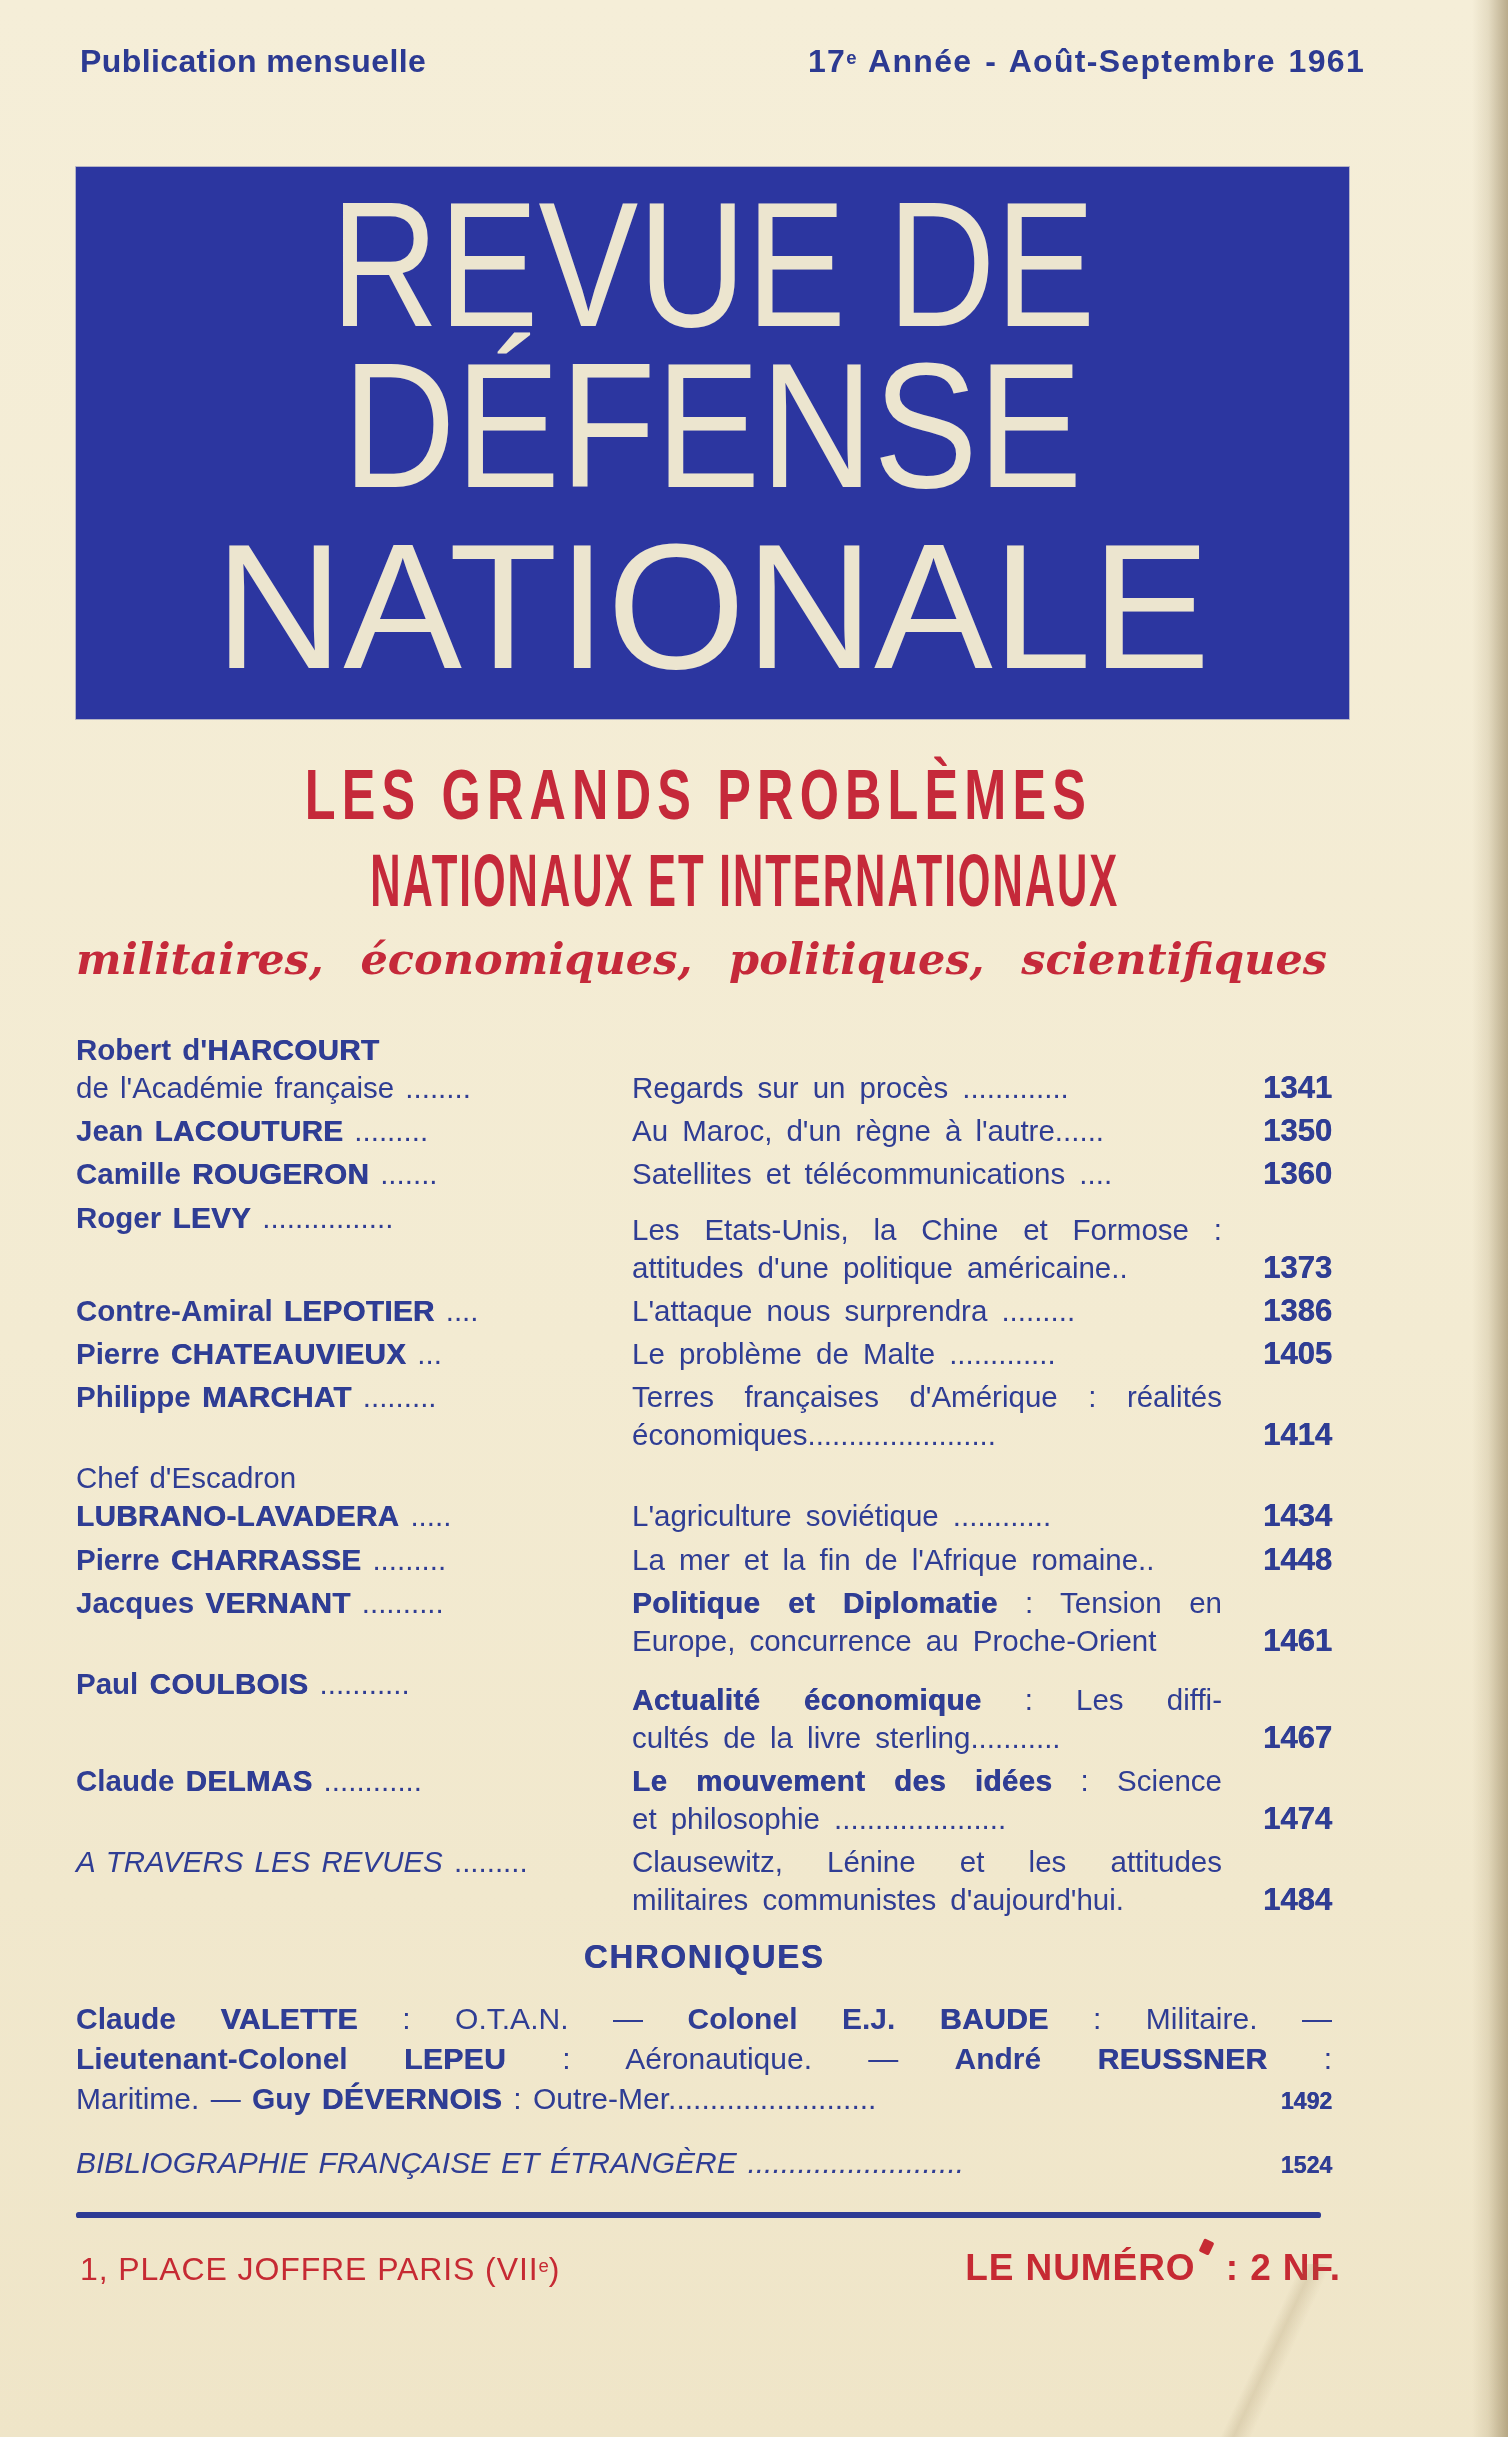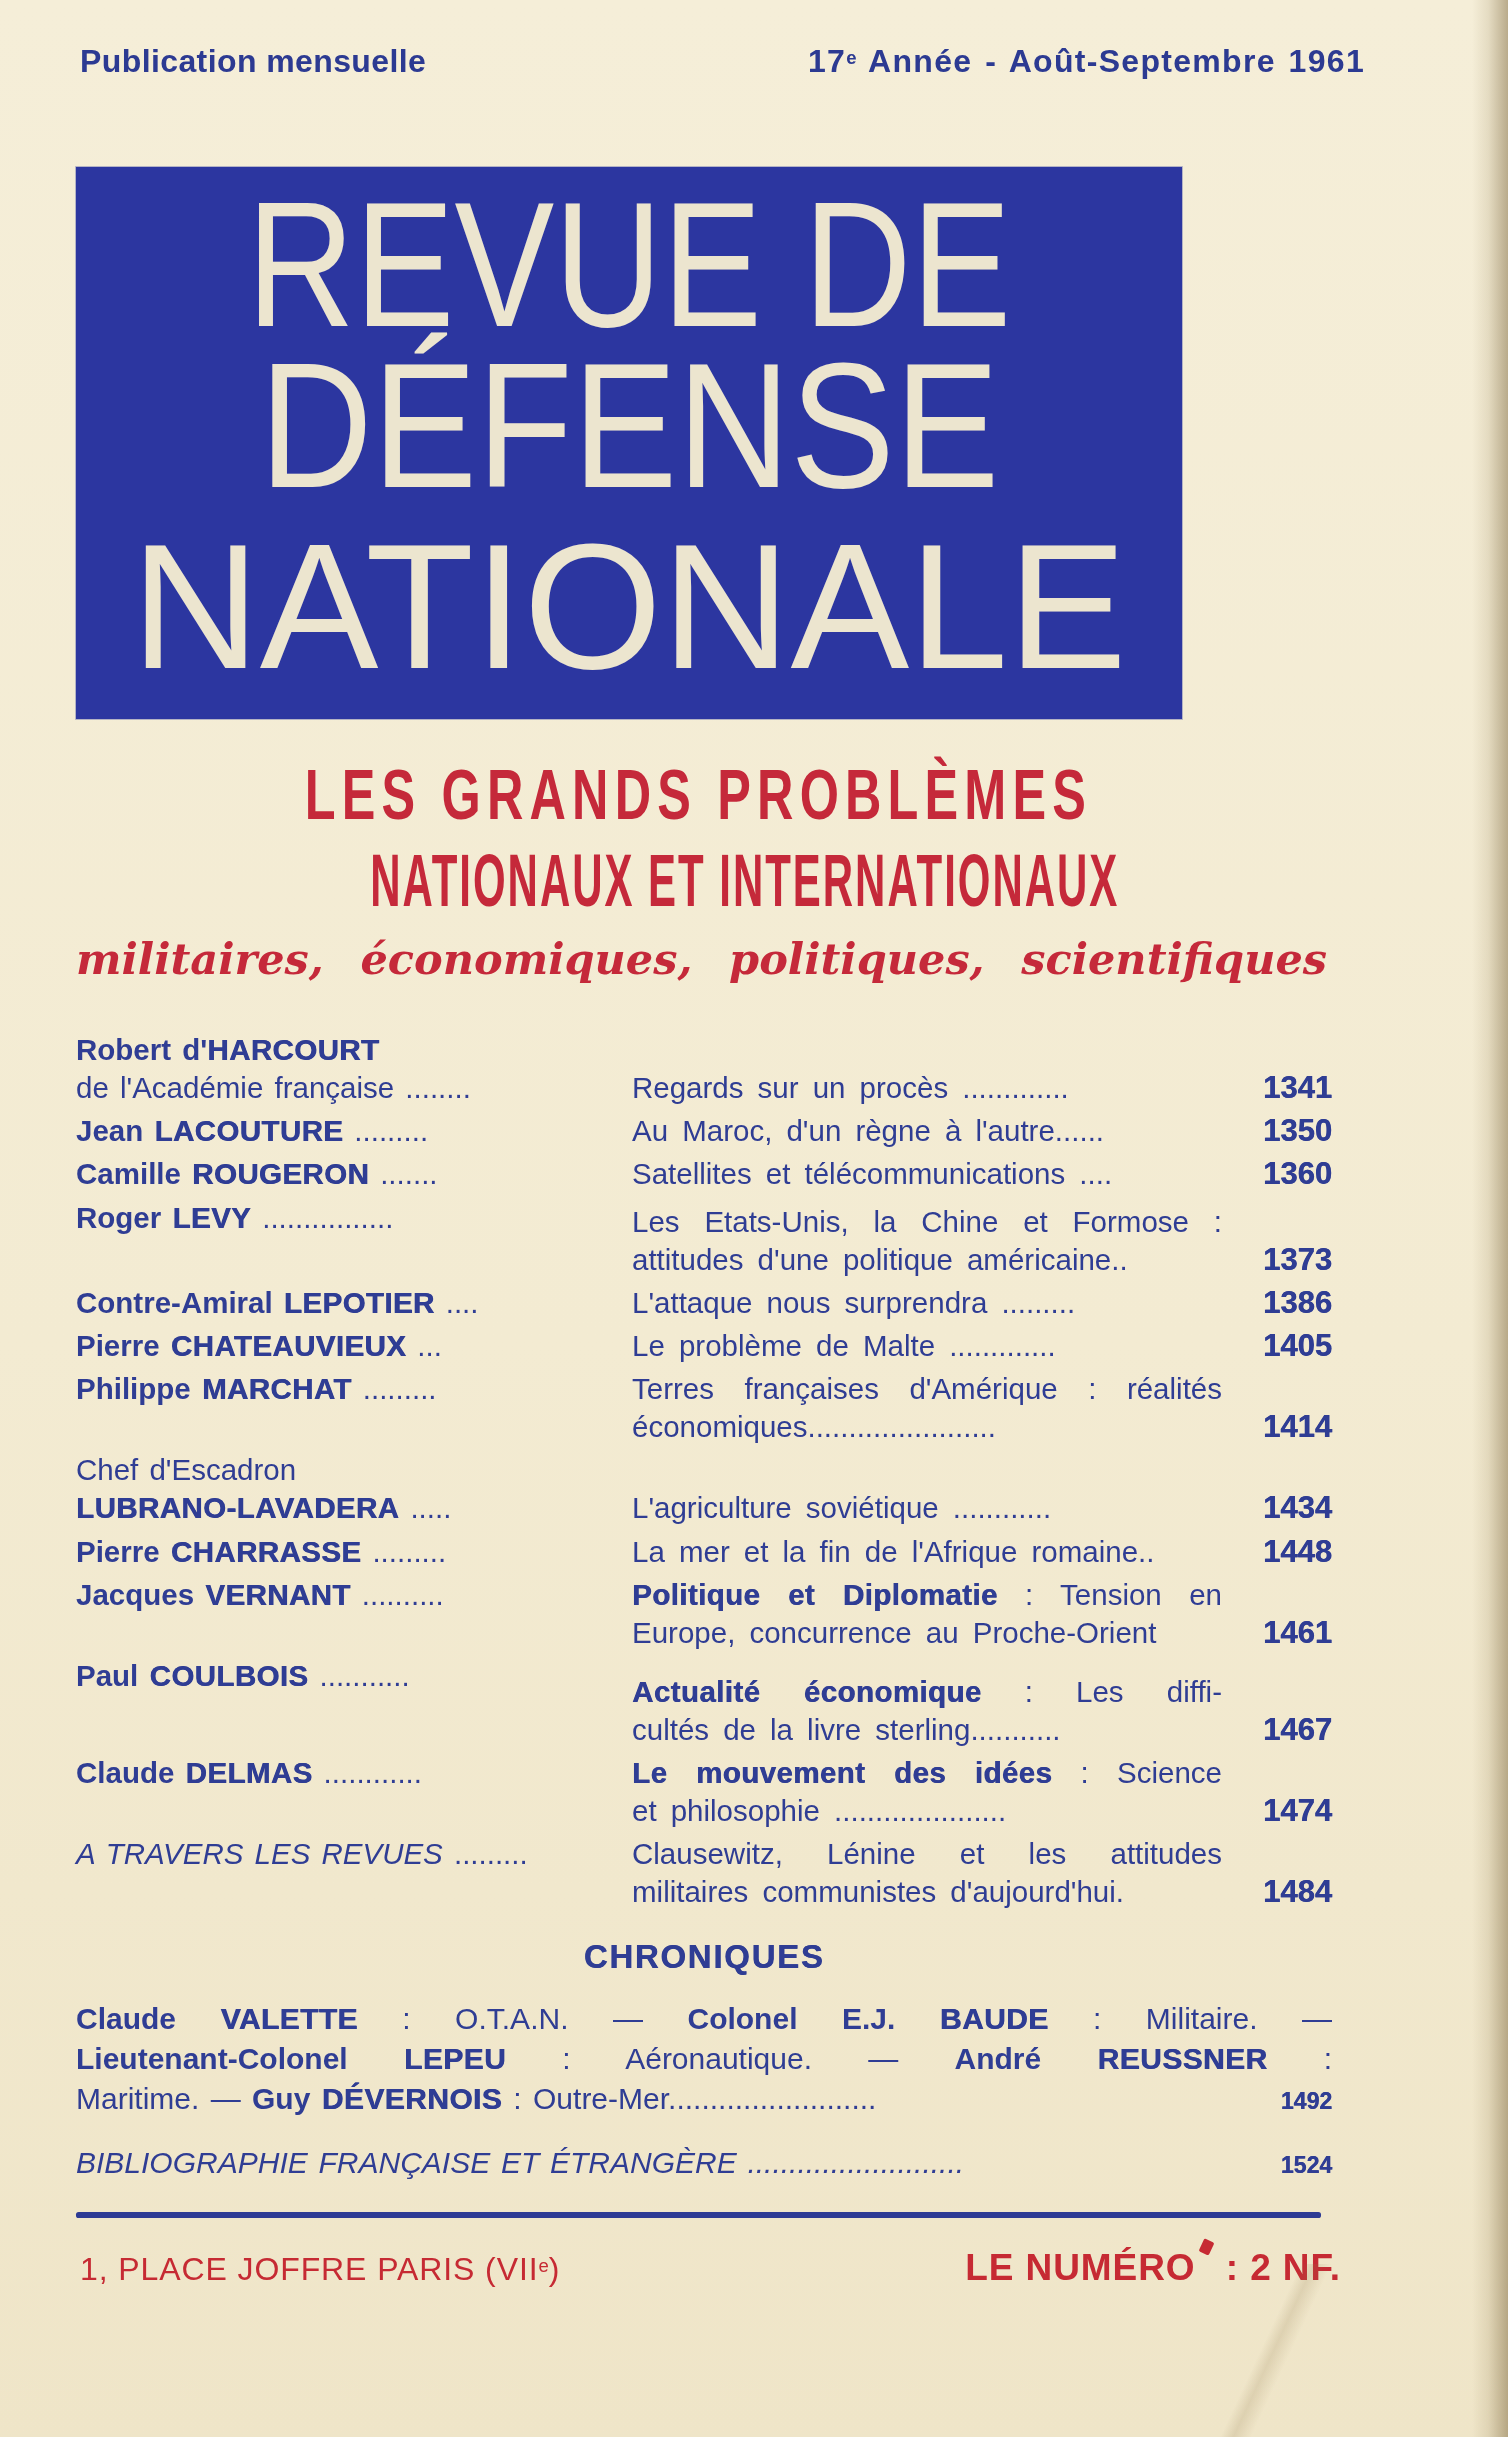--- a/index.html
+++ b/index.html
@@ -12,21 +12,21 @@
     background:linear-gradient(to left,rgba(120,98,56,.48),rgba(130,108,62,.14) 55%,rgba(130,108,62,0));
     pointer-events:none;}
   .crease{position:absolute;right:52px;bottom:0;width:365px;height:174px;
     background:linear-gradient(115deg,rgba(0,0,0,0) 47%,rgba(140,116,70,.18) 50%,rgba(0,0,0,0) 54%);
     pointer-events:none;}
   
   .hdr{position:absolute;left:80px;top:43px;width:1285px;display:flex;
     justify-content:space-between;font-weight:700;font-size:32px;letter-spacing:0.4px;color:#2c3a92;}
   .hdr .r{letter-spacing:1.3px;word-spacing:2.6px;}
   
-  .mast{position:absolute;left:76px;top:167px;width:1106px;height:552px;background:#2c36a0;
+  .mast{position:absolute;left:76px;top:167px;width:1273px;height:552px;background:#2c36a0;
     box-shadow:0 0 0 0.9px rgba(44,54,160,.35);}
   .mline{position:absolute;left:0;width:100%;text-align:center;color:#ece5cf;
     font-weight:400;font-size:178px;line-height:1;white-space:nowrap;}
   .mline>span{display:inline-block;transform-origin:50% 50%;}
   .m1{top:8.7px}.m1>span{transform:scaleX(.84);}
   .m2{top:170px}.m2>span{transform:scaleX(.88);}
   .m3{top:351px}.m3>span{transform:scaleX(1);}
   
   .sub{position:absolute;left:76px;width:1245px;text-align:center;color:#c5293a;
     font-weight:700;white-space:nowrap;}
@@ -114,21 +114,21 @@
         </div>
         <div class="toc-title" style="margin-top: 0px;">
           <div><span>Satellites et télécommunications ....</span></div>
         </div>
         <div class="toc-page">1360</div>
       </div>
       <div class="toc-row">
         <div class="toc-author">
           <div><span class="b">Roger </span><span class="hv">LEVY</span><span> ................</span></div>
         </div>
-        <div class="toc-title" style="margin-top: 4px;">
+        <div class="toc-title" style="margin-top: 12px;">
           <div class="just"><span>Les Etats-Unis, la Chine et Formose :</span></div>
           <div><span>attitudes d'une politique américaine..</span></div>
         </div>
         <div class="toc-page">1373</div>
       </div>
       <div class="toc-row">
         <div class="toc-author">
           <div><span class="b">Contre-Amiral </span><span class="hv">LEPOTIER</span><span> ....</span></div>
         </div>
         <div class="toc-title" style="margin-top: 0px;">

